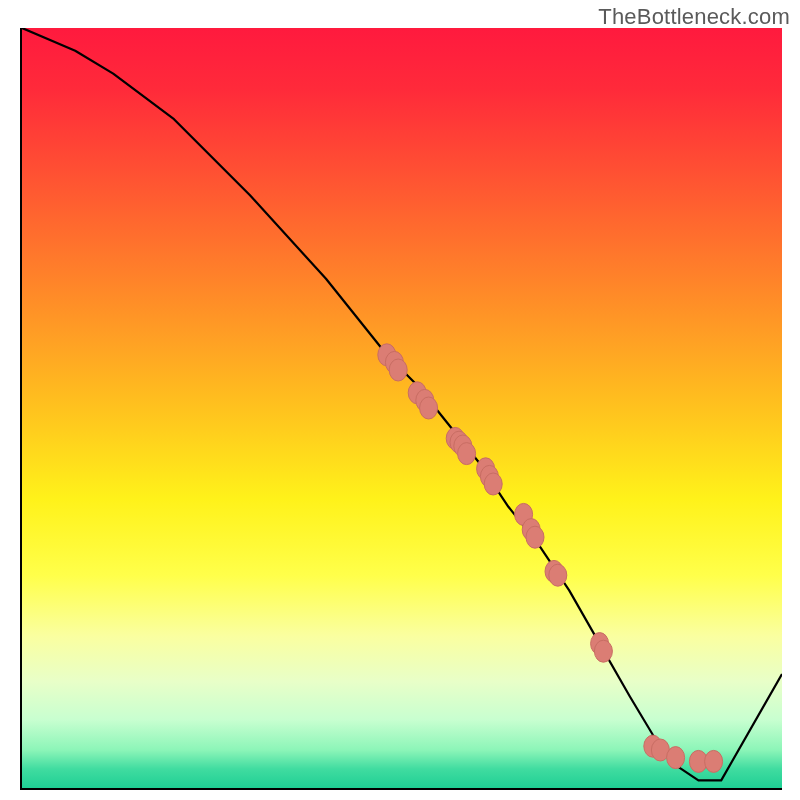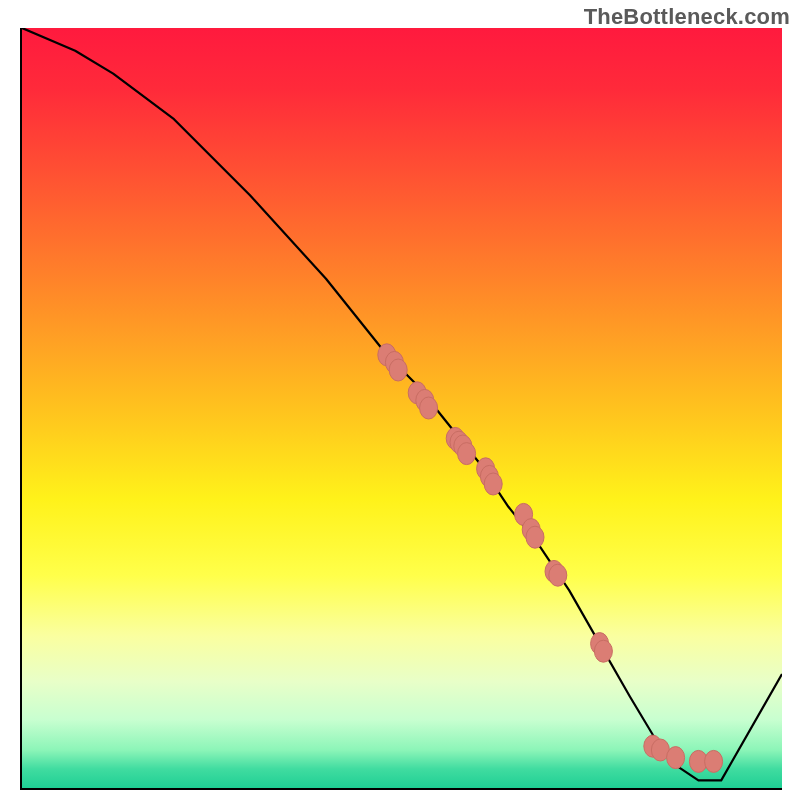--- a/index.html
+++ b/index.html
@@ -15,21 +15,21 @@
     position: relative;
     width: 800px;
     height: 800px;
   }
   .watermark {
     position: absolute;
     top: 4px;
     right: 10px;
     color: #5a5a5a;
     font-size: 22px;
-    font-weight: 700;
+    font-weight: 400;
     letter-spacing: 0.2px;
     z-index: 10;
   }
   .plot-area {
     position: absolute;
     left: 20px;
     top: 28px;
     width: 760px;
     height: 760px;
     border-left: 2.5px solid #000;

